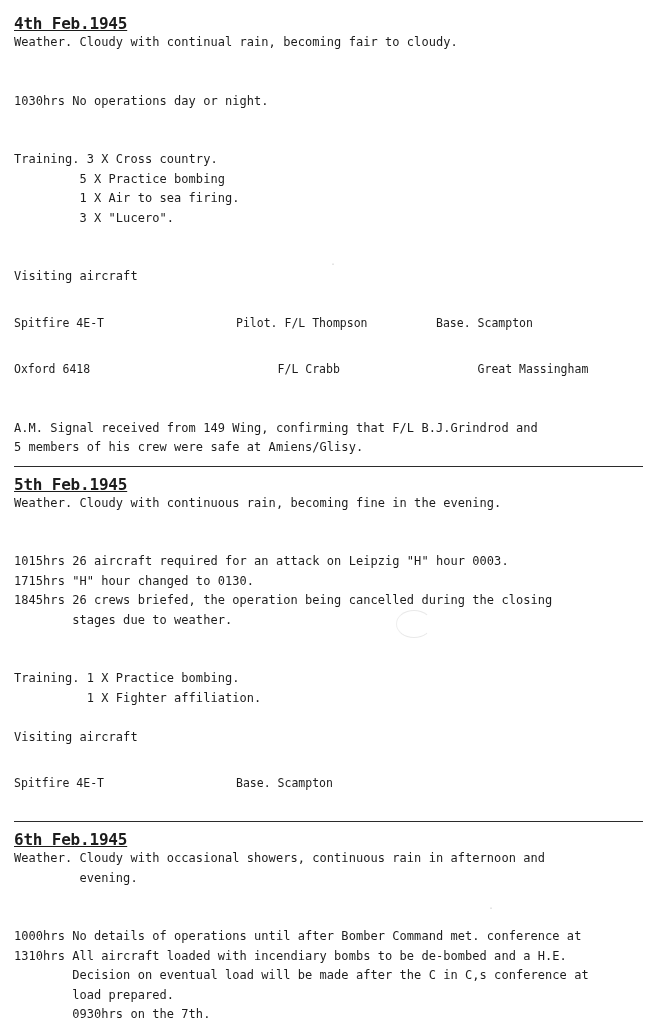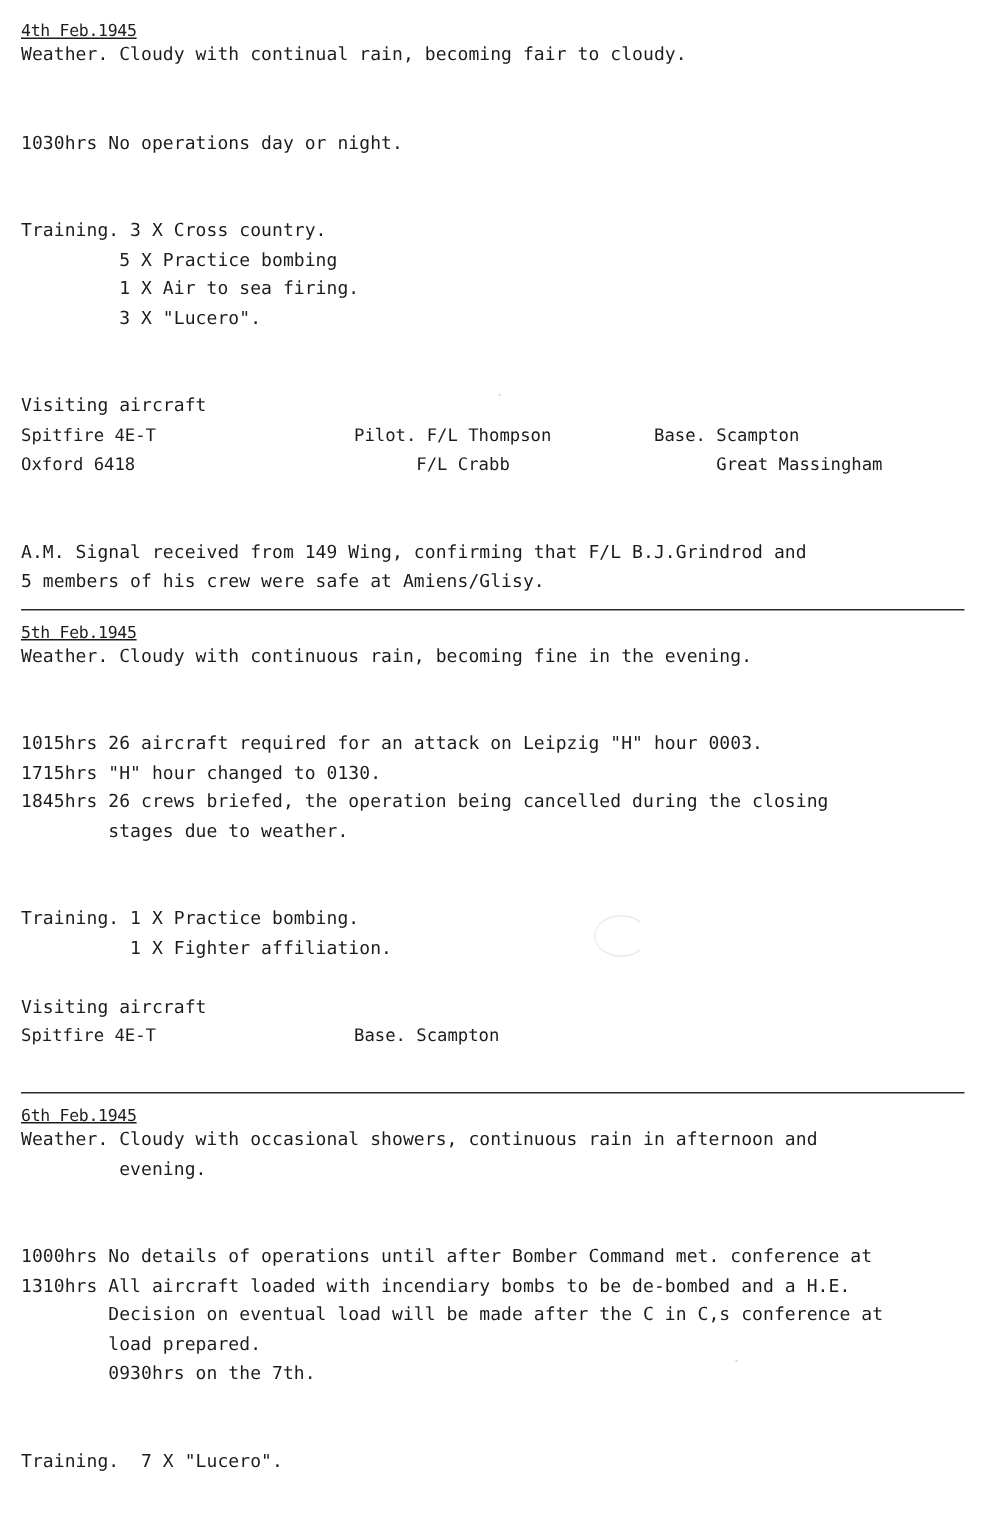--- a/index.html
+++ b/index.html
@@ -18,22 +18,22 @@
     position: relative;
     width: 657px;
     height: 1023px;
     padding: 0;
     box-sizing: border-box;
   }
   .entry {
     padding: 0 14px 0 14px;
   }
   .date-heading {
-    font-size: 11px;
-    font-weight: normal;
+    font-size: 16px;
+    font-weight: bold;
     text-decoration: underline;
     letter-spacing: -0.2px;
     white-space: pre;
   }
   .line {
     font-size: 12px;
     line-height: 19.5px;
     white-space: pre;
     letter-spacing: 0.05px;
   }
@@ -44,20 +44,21 @@
     border: 0;
     border-top: 1px solid #2b2b2b;
     margin: 8px 14px 8px 14px;
     height: 0;
   }
   .visit-row {
     display: flex;
     font-size: 11.5px;
     line-height: 19.5px;
     white-space: pre;
+    margin-top: 27px;
   }
   .vcol-1 { width: 222px; flex: 0 0 222px; }
   .vcol-2 { width: 200px; flex: 0 0 200px; }
   .vcol-3 { flex: 1 1 auto; }
   .faint-mark {
     position: absolute;
     color: #d8d8d8;
     font-size: 10px;
     pointer-events: none;
   }

